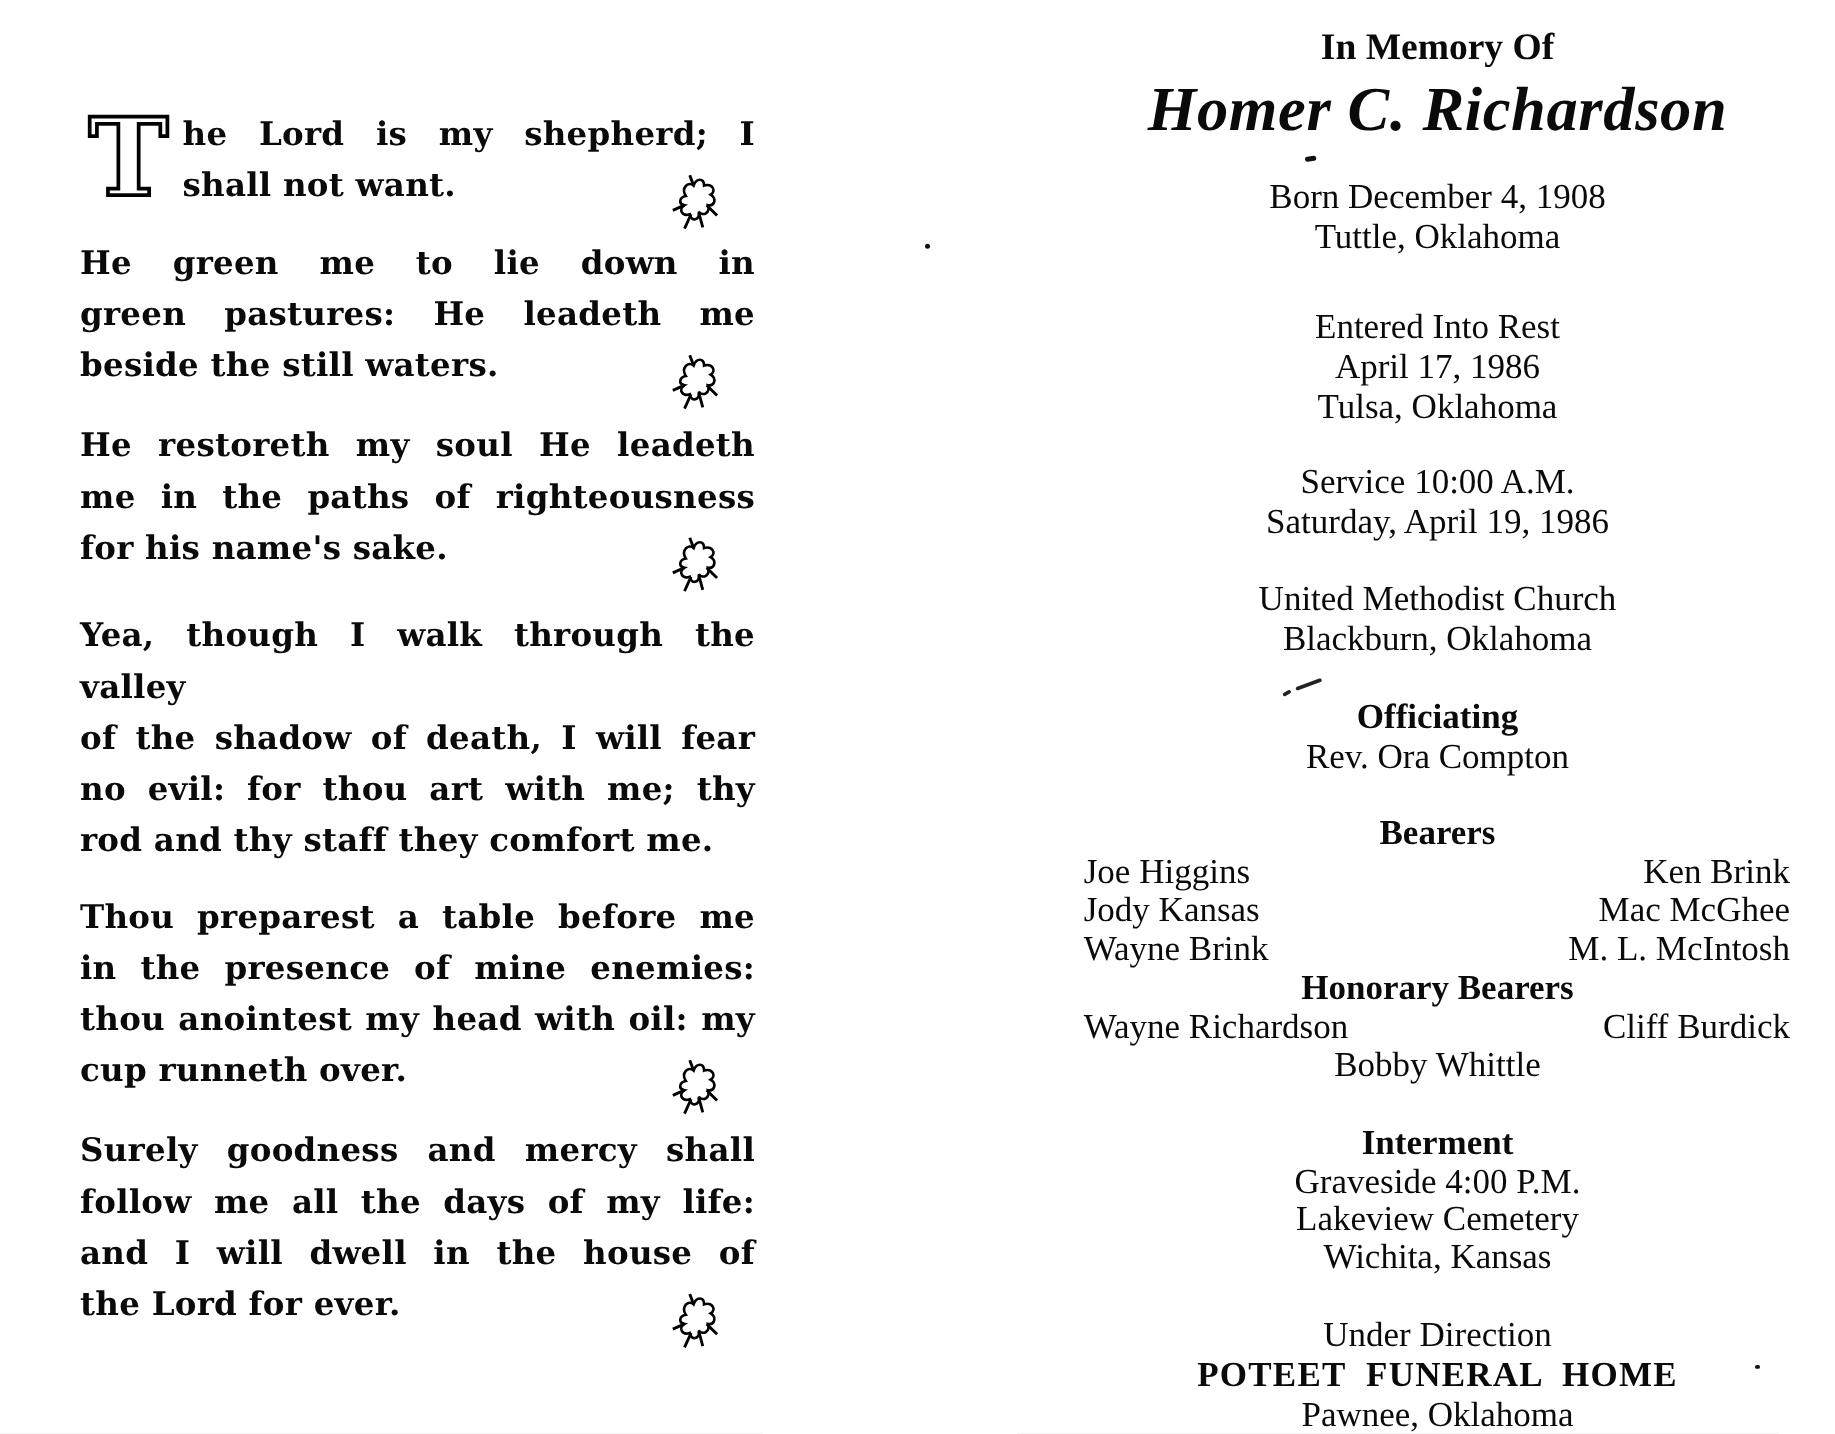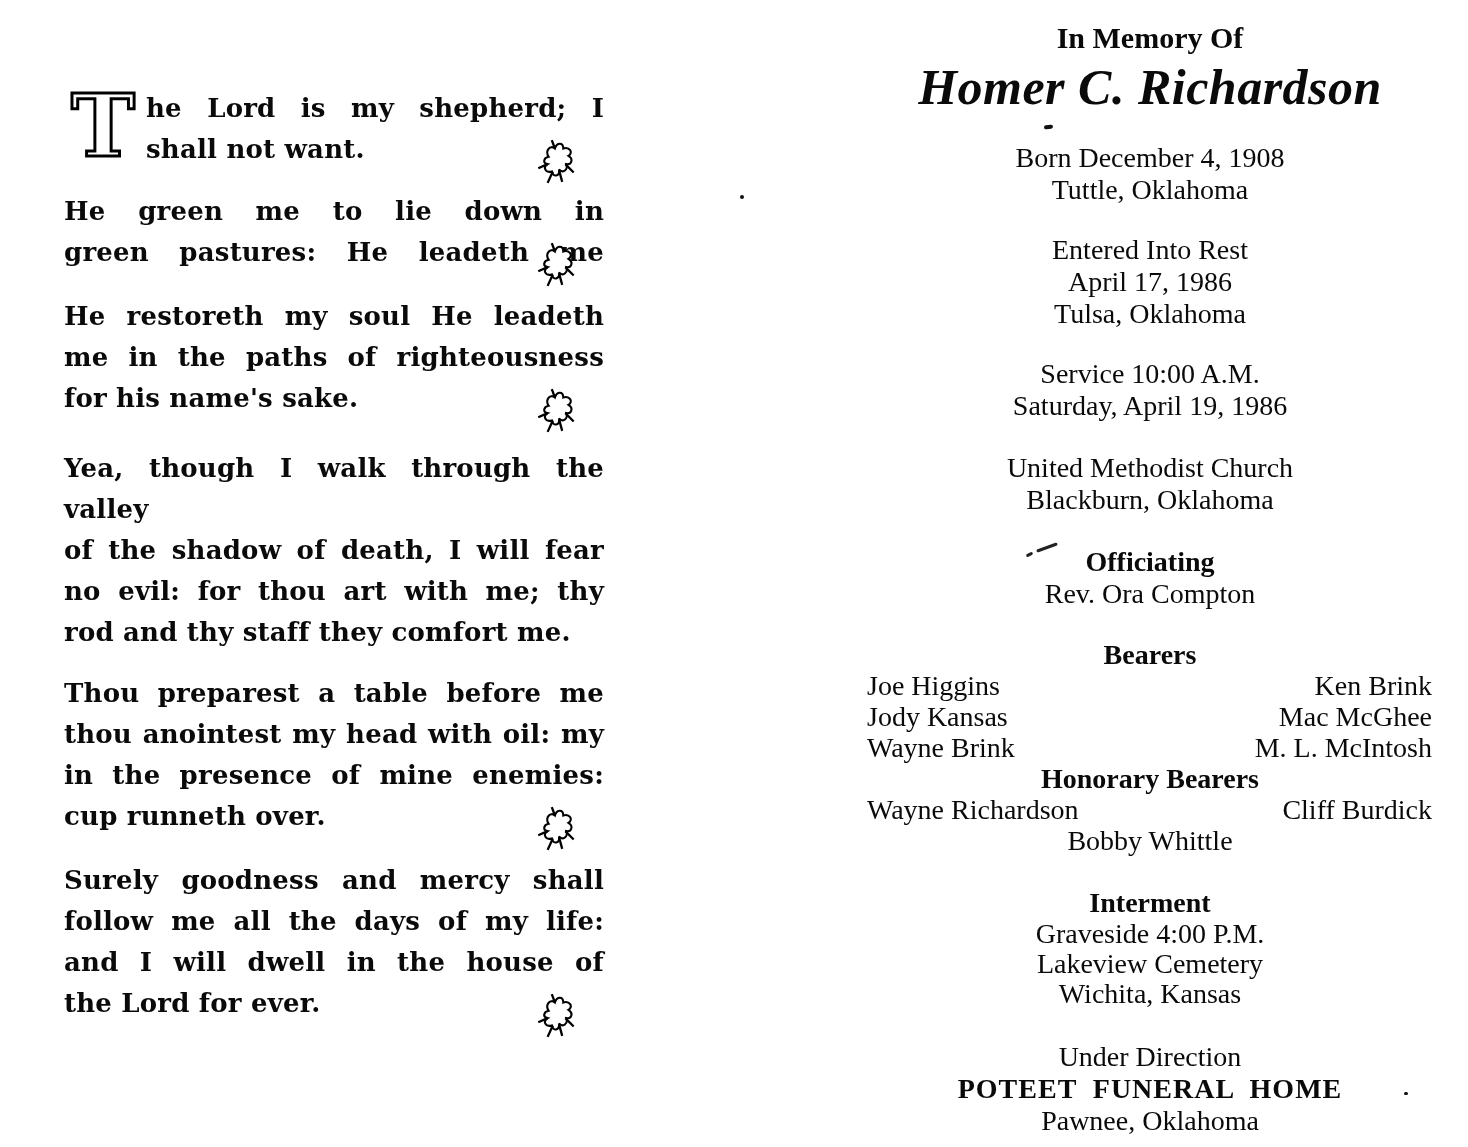--- a/index.html
+++ b/index.html
@@ -30,21 +30,21 @@
     position:absolute;left:854px;top:0;width:592px;padding-top:20px;
     font-family:"Liberation Serif",serif;font-size:28px;line-height:32px;
     text-align:center;
   }
   .eyebrow{font-weight:bold;font-size:30px;line-height:36px;}
   .deceased-name{
     font-weight:bold;font-style:italic;font-size:50px;line-height:58px;
     margin-top:2px;letter-spacing:0.5px;
   }
   .blk-born{margin-top:26px;text-align:center;}
-  .blk-rest{margin-top:28px;}
+  .blk-rest{margin-top:40px;}
   .blk-service{margin-top:28px;}
   .blk-church{margin-top:30px;}
   .blk-officiating{margin-top:30px;}
   .blk-bearers{margin-top:29px;line-height:31px;}
   .blk-interment{margin-top:31px;}
   .blk-interment .int-lines{line-height:30px;}
   .blk-direction{margin-top:32px;}
   .sec-title{font-weight:bold;}
   .bearer-row{display:flex;justify-content:space-between;padding:0 14px 0 13px;}
   .bearer-row .bleft{text-align:left;}
@@ -69,20 +69,21 @@
       <div class="vline last">shall not want.</div>
       <svg class="ornament" viewBox="0 0 44 48">
         <path d="M14 20 C10 14 16 8 20 12 C22 6 28 6 28 12 C34 10 38 16 33 19 C38 22 36 28 31 27 C33 33 27 36 24 32 C25 39 18 40 17 34 C11 36 8 30 13 27 C8 26 9 21 14 20 Z" fill="#ffffff" stroke="#000" stroke-width="2"></path>
         <path d="M18 34 L13 45 M24 33 L27 44 M30 27 L38 35 M13 27 L4 31 M20 12 L17 4" stroke="#000" stroke-width="2.2" fill="none"></path>
       </svg>
     </div>
 
     <div class="verse v2">
       <div class="vline">He green me to lie down in</div>
       <div class="vline">green pastures: He leadeth me</div>
+      <div class="vline last">beside the still waters.</div>
       <svg class="ornament" viewBox="0 0 44 48">
         <path d="M14 20 C10 14 16 8 20 12 C22 6 28 6 28 12 C34 10 38 16 33 19 C38 22 36 28 31 27 C33 33 27 36 24 32 C25 39 18 40 17 34 C11 36 8 30 13 27 C8 26 9 21 14 20 Z" fill="#ffffff" stroke="#000" stroke-width="2"></path>
         <path d="M18 34 L13 45 M24 33 L27 44 M30 27 L38 35 M13 27 L4 31 M20 12 L17 4" stroke="#000" stroke-width="2.2" fill="none"></path>
       </svg>
     </div>
 
     <div class="verse v3">
       <div class="vline">He restoreth my soul He leadeth</div>
       <div class="vline">me in the paths of righteousness</div>
       <div class="vline last">for his name's sake.</div>
@@ -94,22 +95,22 @@
 
     <div class="verse v4">
       <div class="vline">Yea, though I walk through the valley</div>
       <div class="vline">of the shadow of death, I will fear</div>
       <div class="vline">no evil: for thou art with me; thy</div>
       <div class="vline last">rod and thy staff they comfort me.</div>
     </div>
 
     <div class="verse v5">
       <div class="vline">Thou preparest a table before me</div>
+      <div class="vline">in the presence of mine enemies:</div>
       <div class="vline">thou anointest my head with oil: my</div>
-      <div class="vline">in the presence of mine enemies:</div>
       <div class="vline last">cup runneth over.</div>
       <svg class="ornament" viewBox="0 0 44 48">
         <path d="M14 20 C10 14 16 8 20 12 C22 6 28 6 28 12 C34 10 38 16 33 19 C38 22 36 28 31 27 C33 33 27 36 24 32 C25 39 18 40 17 34 C11 36 8 30 13 27 C8 26 9 21 14 20 Z" fill="#ffffff" stroke="#000" stroke-width="2"></path>
         <path d="M18 34 L13 45 M24 33 L27 44 M30 27 L38 35 M13 27 L4 31 M20 12 L17 4" stroke="#000" stroke-width="2.2" fill="none"></path>
       </svg>
     </div>
 
     <div class="verse v6">
       <div class="vline">Surely goodness and mercy shall</div>
       <div class="vline">follow me all the days of my life:</div>

